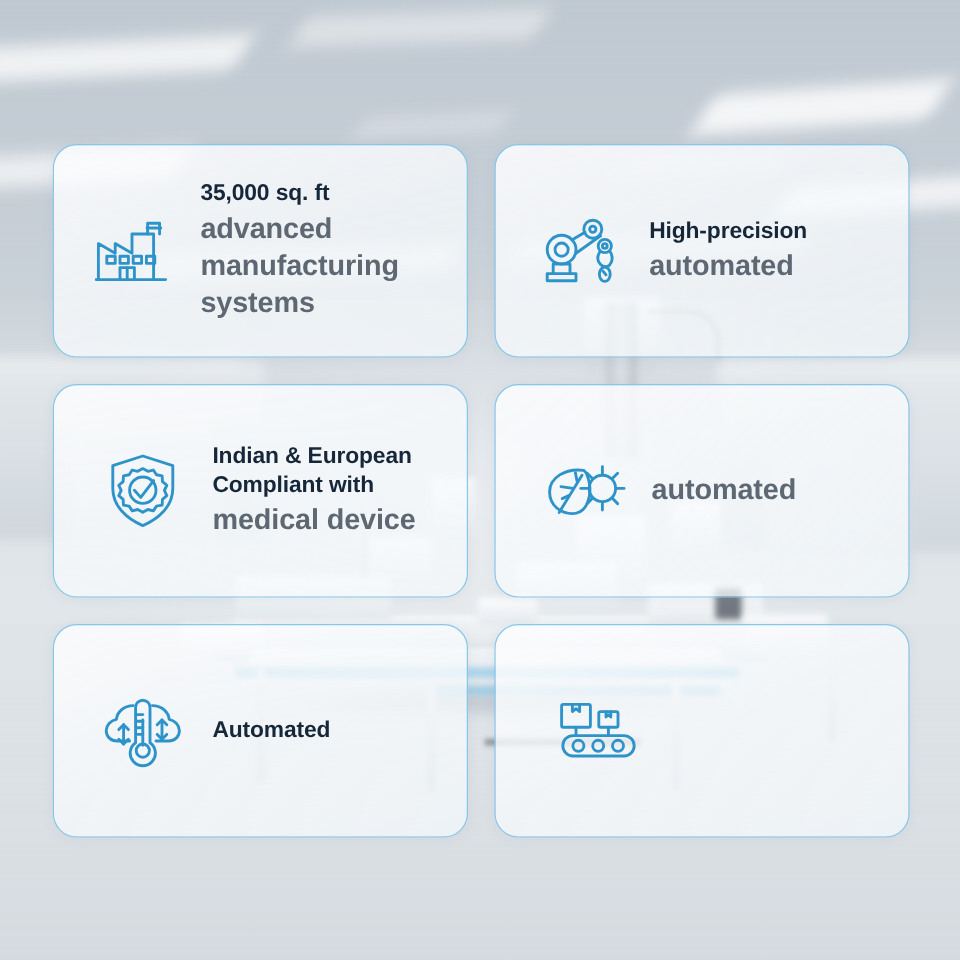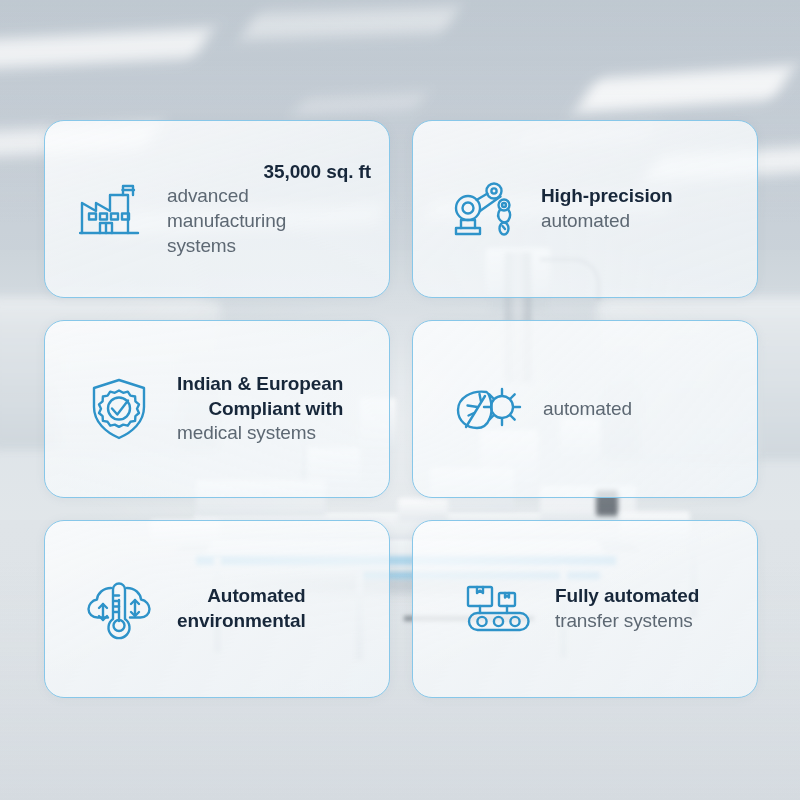--- a/index.html
+++ b/index.html
@@ -178,27 +178,27 @@
   }
   .icon-wrap svg { display: block; }
 
   .txt { line-height: 1.30; }
   .txt .bold {
     display: block;
     font-weight: bold;
     font-size: 19px;
     color: #17273a;
     letter-spacing: -0.1px;
-    text-align: right;
   }
   .txt .reg {
     display: block;
-    font-size: 19px;
+    font-size: 24px;
     color: #5d6873;
     letter-spacing: -0.1px;
+    font-weight: bold;
   }
 
   
   .card-1 .icon-wrap { width: 78px; height: 78px; margin-left: 6px; margin-right: 18px;}
   .card-2 .icon-wrap { width: 84px; height: 78px; margin-left: 10px; margin-right: 14px;}
   .card-3 .icon-wrap { width: 72px; height: 78px; margin-left: 18px; margin-right: 22px;}
   .card-4 .icon-wrap { width: 78px; height: 70px; margin-left: 16px; margin-right: 16px;}
   .card-5 .icon-wrap { width: 76px; height: 76px; margin-left: 16px; margin-right: 20px;}
   .card-6 .icon-wrap { width: 80px; height: 62px; margin-left: 26px; margin-right: 16px;}
 </style>
@@ -316,21 +316,21 @@
         <svg width="58" height="64" viewBox="0 0 58 64" fill="none" stroke="#2e93c9" stroke-width="2.4" stroke-linejoin="round" stroke-linecap="round">
           <path d="M29 3 L54 11 V30 C54 45 42 55.5 29 61 C16 55.5 4 45 4 30 V11 Z"></path>
           <path d="M29 13.5 l4.2 2.3 4.6-1.1 2.6 3.9 4.7 .9 .3 4.8 3.6 3.1-2 4.3 2 4.3-3.6 3.1-.3 4.8-4.7 .9-2.6 3.9-4.6-1.1-4.2 2.3-4.2-2.3-4.6 1.1-2.6-3.9-4.7-.9-.3-4.8-3.6-3.1 2-4.3-2-4.3 3.6-3.1 .3-4.8 4.7-.9 2.6-3.9 4.6 1.1z"></path>
           <circle cx="29" cy="31.5" r="11"></circle>
           <path d="M22 31.5 L27.3 37.5 L38 23.5"></path>
         </svg>
       </div>
       <div class="txt">
         <span class="bold">Indian &amp; European</span>
         <span class="bold">Compliant with</span>
-        <span class="reg">medical systems</span>
+        <span class="reg">medical device</span>
       </div>
     </div>
 
     <div class="card card-4">
       <div class="icon-wrap">
         <svg width="70" height="58" viewBox="0 0 70 58" fill="none" stroke="#2e93c9" stroke-width="2.4" stroke-linejoin="round" stroke-linecap="round">
           <path d="M33.5 12 C18 10 5 18 5 30 C5 41 14 48 24 48 C37 48 40 32 38 22 C37 17 36 13.5 33.5 12 Z"></path>
           <path d="M32 16 L13 47"></path>
           <path d="M24.5 27 L14.5 25.5"></path>
           <path d="M21 33 L15.5 35.5"></path>
@@ -366,39 +366,34 @@
           <path d="M17 26 V42"></path>
           <path d="M13 30 L17 26 L21 30"></path>
           <path d="M13 38 L17 42 L21 38"></path>
           <path d="M49 22 V38"></path>
           <path d="M45 26 L49 22 L53 26"></path>
           <path d="M45 34 L49 38 L53 34"></path>
         </svg>
       </div>
       <div class="txt">
         <span class="bold">Automated</span>
-        <span class="bold">environmental</span>
       </div>
     </div>
 
     <div class="card card-6">
       <div class="icon-wrap">
         <svg width="68" height="50" viewBox="0 0 68 50" fill="none" stroke="#2e93c9" stroke-width="2.4" stroke-linejoin="round" stroke-linecap="round">
           <rect x="3" y="3" width="24" height="19" rx="1.5"></rect>
           <path d="M12 3 v6 l3-2.4 3 2.4 V3"></path>
           <rect x="34" y="9" width="16" height="13" rx="1.5"></rect>
           <path d="M40 9 v4.5 l2-1.8 2 1.8 V9"></path>
           <path d="M15 22 v7"></path>
           <path d="M42 22 v7"></path>
           <path d="M12.5 29 H55 a8.5 8.5 0 0 1 0 17 H12.5 a8.5 8.5 0 0 1 0 -17 Z"></path>
           <circle cx="17" cy="37.5" r="4.6"></circle>
           <circle cx="33.5" cy="37.5" r="4.6"></circle>
           <circle cx="50" cy="37.5" r="4.6"></circle>
         </svg>
       </div>
-      <div class="txt">
-        <span class="bold">Fully automated</span>
-        <span class="reg">transfer systems</span>
-      </div>
     </div>
 
   </div>
 </div>
 
 </body></html>

